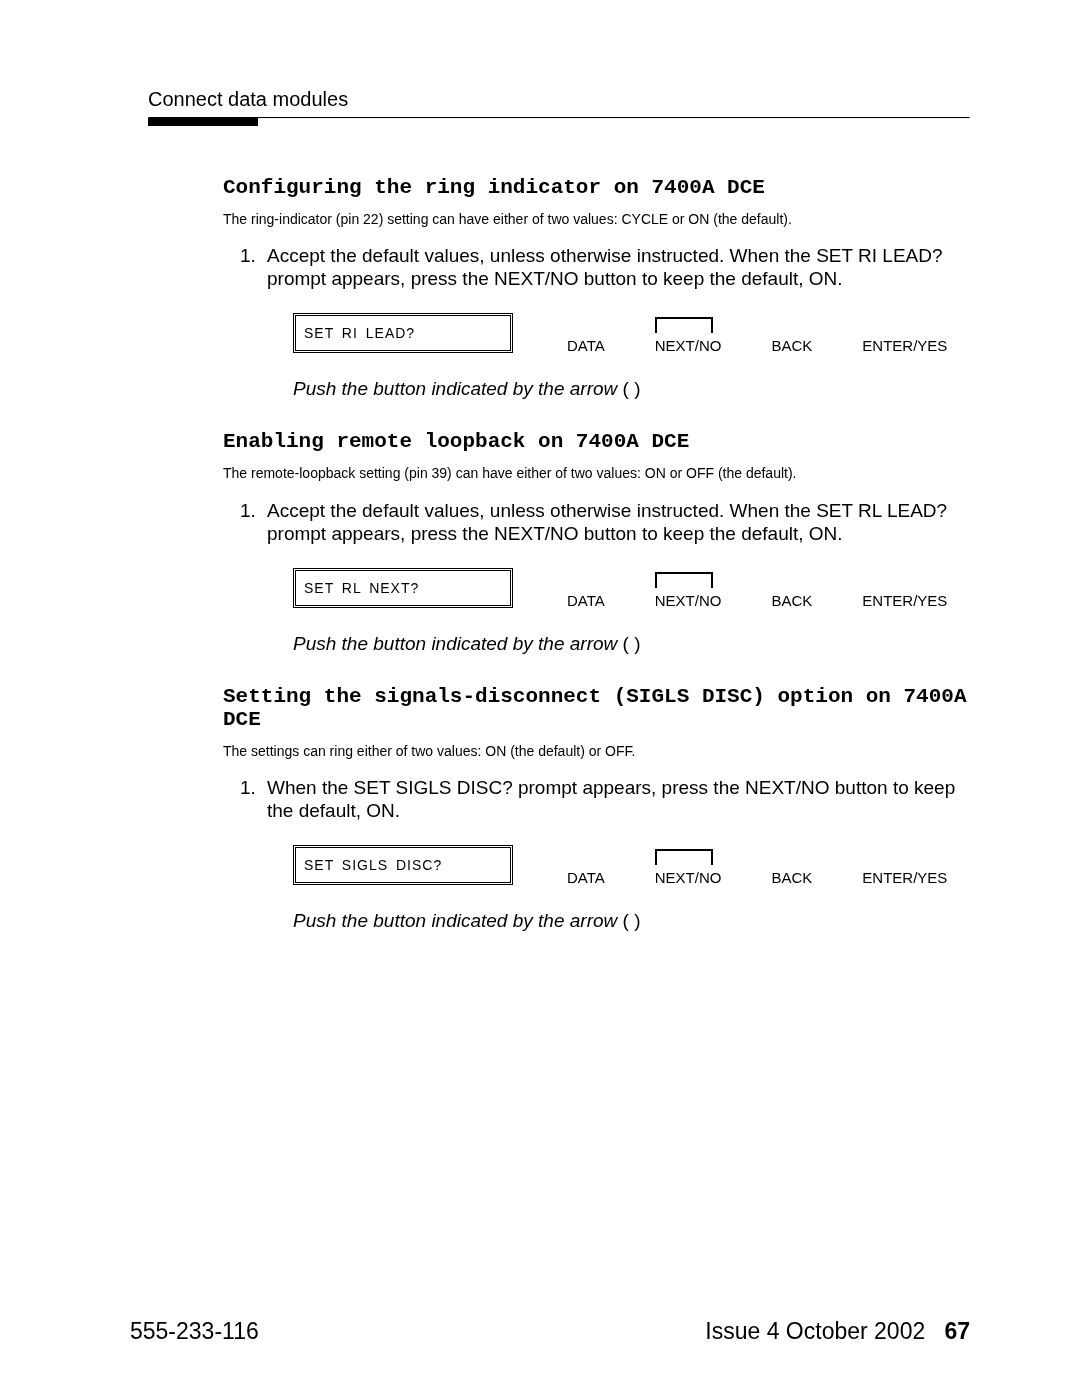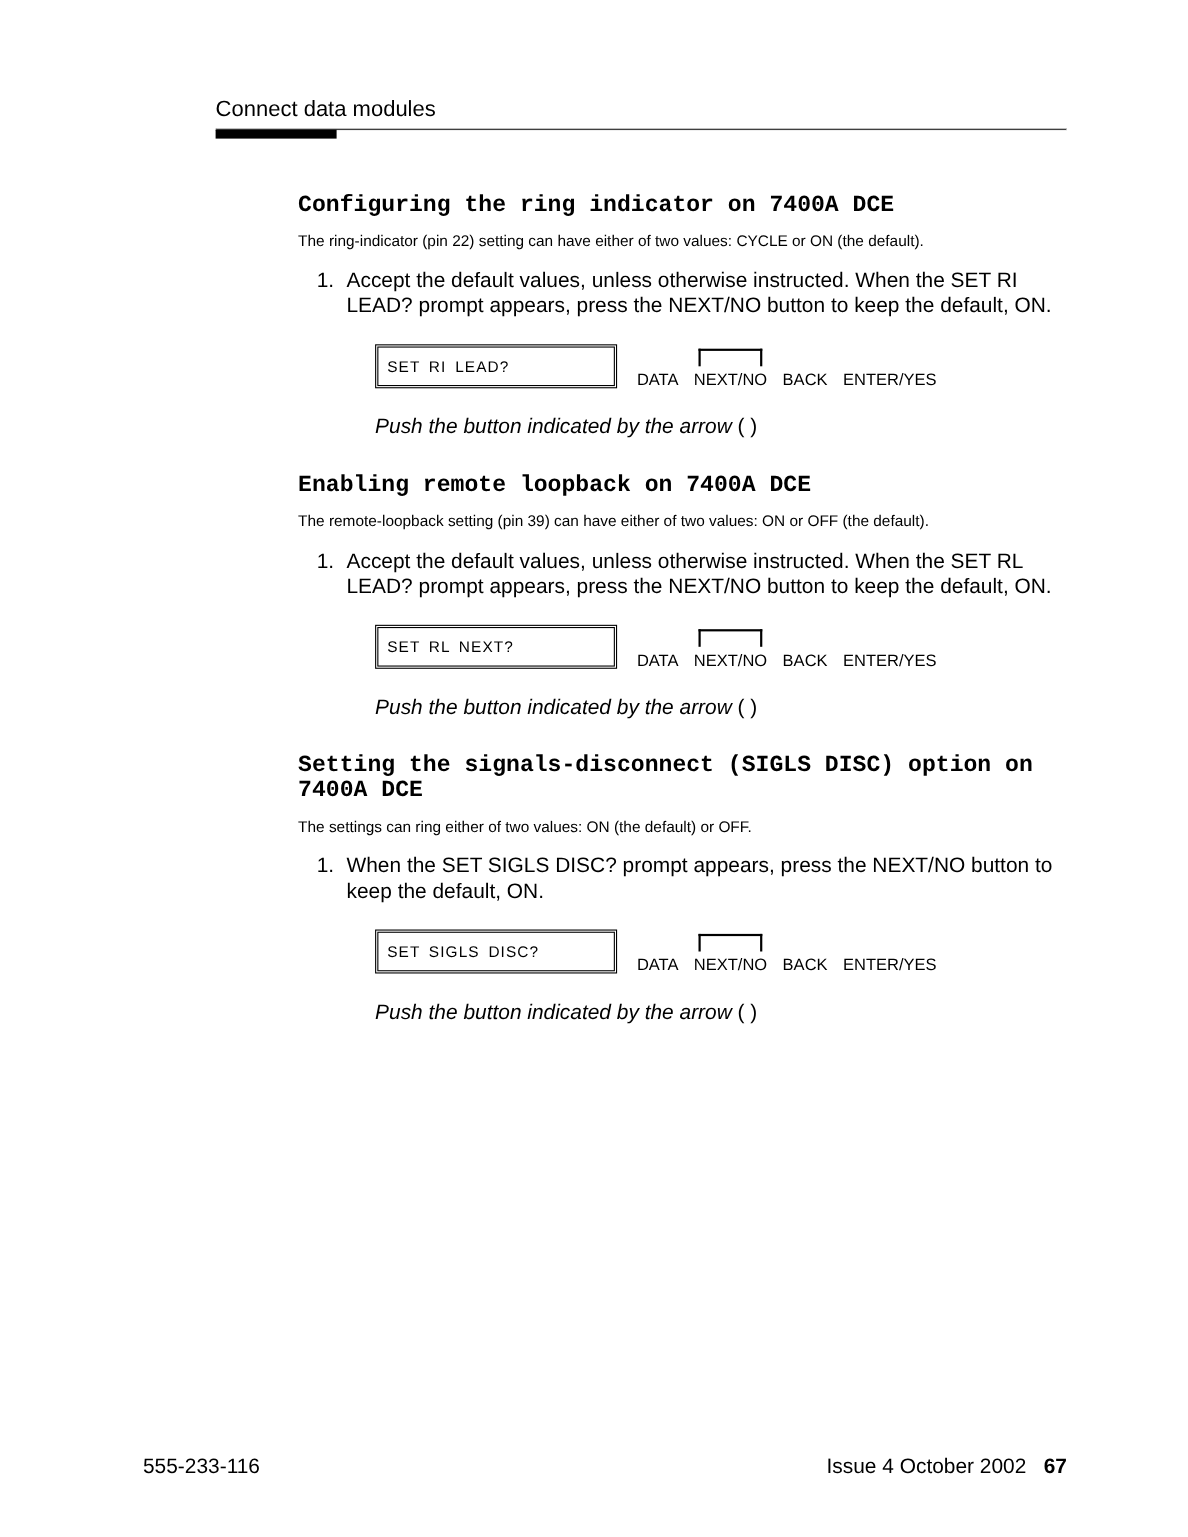--- a/index.html
+++ b/index.html
@@ -7,21 +7,21 @@
     padding: 0;
     background: #fff;
     font-family: Arial, Helvetica, sans-serif;
     color: #000;
   }
   .page {
     width: 1080px;
     height: 1397px;
     position: relative;
     box-sizing: border-box;
-    padding: 88px 110px 60px 116px;
+    padding: 88px 110px 60px 68px;
   }
   .header-area {
     margin-left: 80px;
   }
   .header-text {
     font-size: 20px;
     margin-bottom: 6px;
   }
   .rule-thin {
     border-top: 1px solid #000;
@@ -82,23 +82,23 @@
   }
   .btn-group {
     display: flex;
     align-items: flex-end;
     gap: 14px;
     font-size: 15px;
   }
   .btn-cell {
     display: flex;
     flex-direction: column;
-    align-items: center;
     justify-content: flex-end;
     height: 42px;
+    margin-left: 36px;
   }
   .bracket {
     width: 54px;
     height: 14px;
     border: 2px solid #000;
     border-bottom: none;
     margin-bottom: 4px;
   }
   .push-caption {
     margin: 24px 0 0 70px;
@@ -107,21 +107,21 @@
   .push-caption .ital {
     font-style: italic;
   }
   .footer {
     position: absolute;
     left: 130px;
     right: 110px;
     bottom: 52px;
     display: flex;
     justify-content: space-between;
-    font-size: 19px;
+    font-size: 23px;
   }
   .footer .pnum {
     font-weight: bold;
   }
 </style>
 </head>
 <body>
 
 <div class="page">
 

